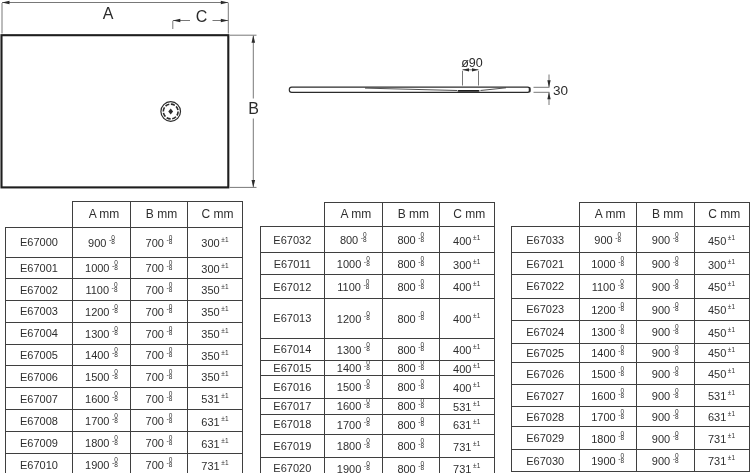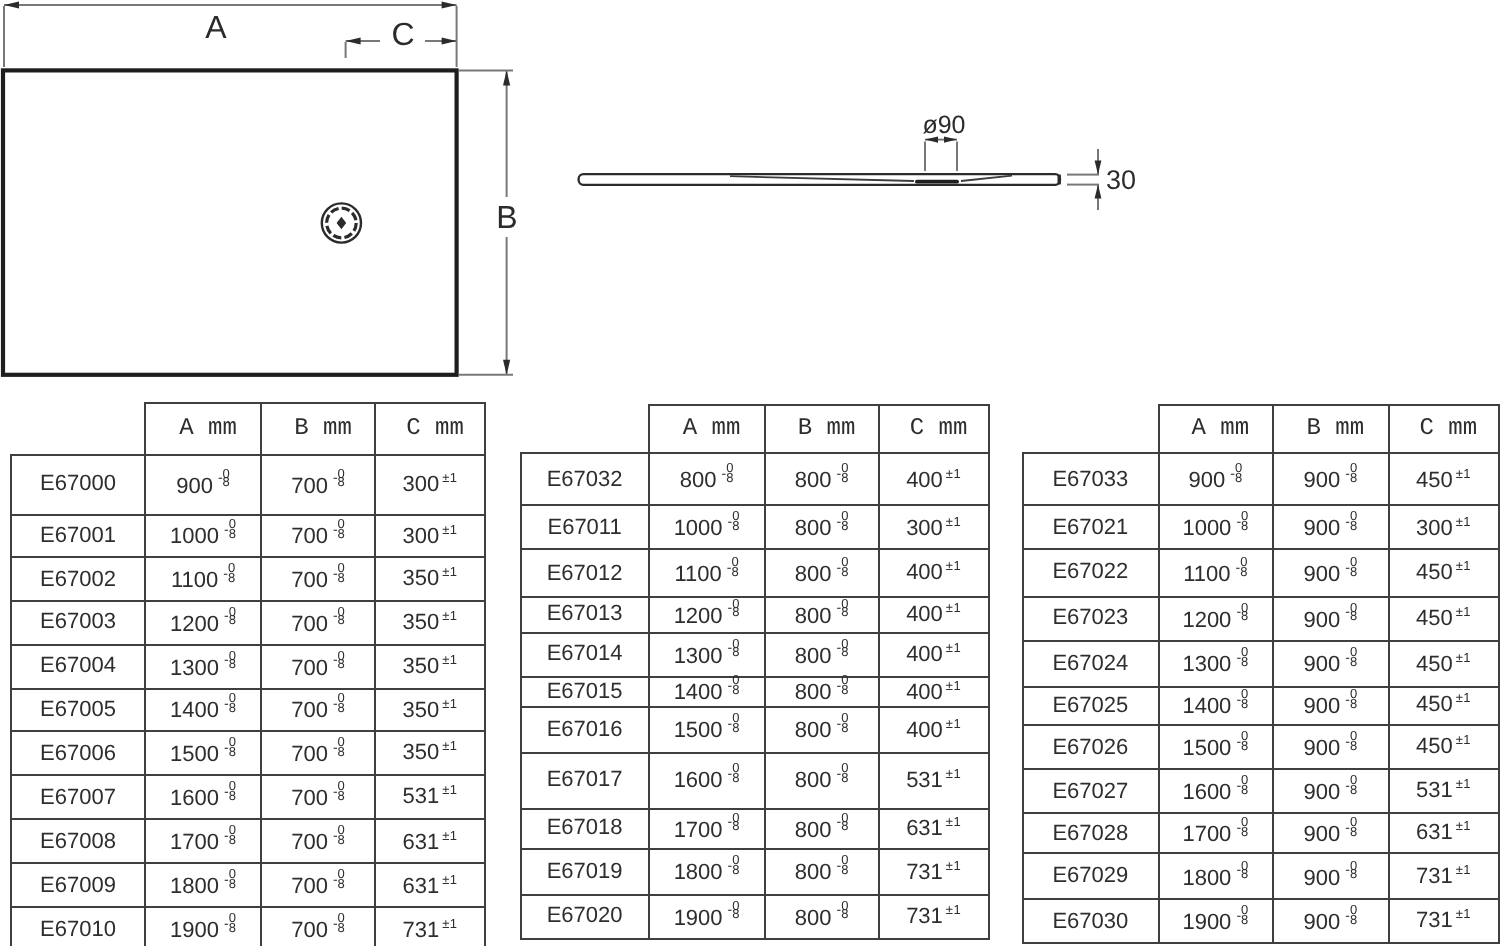--- a/index.html
+++ b/index.html
@@ -2,21 +2,21 @@
 <html><head><meta charset="utf-8"><title>Shower tray</title>
 <style>
 html,body{margin:0;padding:0;background:#fff;}
 #page{position:relative;width:750px;height:473px;background:#fff;overflow:hidden;
       font-family:"Liberation Sans",sans-serif;}
 table{position:absolute;border-collapse:collapse;table-layout:fixed;
       font-size:11px;color:#2e2e2e;}
 td,th{border:1px solid #3f3f3f;text-align:center;vertical-align:middle;
       padding:0;font-weight:normal;line-height:normal;}
 th.blank{border:none;background:transparent;}
-thead th{font-size:12px;padding-left:5px;font-family:Liberation Mono, monospace;}
+thead th{font-size:12px;padding-left:5px;}
 .st{display:inline-flex;align-items:center;vertical-align:4.6px;margin-left:2.5px;}
 .mi{font-size:7px;line-height:4px;}
 .fr{display:inline-block;font-size:6.5px;line-height:4.7px;text-align:center;}
 .su{font-size:6.5px;vertical-align:4.6px;margin-left:1.5px;letter-spacing:0.2px;}
 </style></head>
 <body>
 <div id="page">
 
 <svg width="620" height="200" viewBox="0 0 620 200" style="position:absolute;left:0;top:0">
 
@@ -296,21 +296,21 @@
               <span class="mi">-</span>
               <span class="fr">0<br>8</span>
             </span></td>
           <td>800<span class="st">
               <span class="mi">-</span>
               <span class="fr">0<br>8</span>
             </span></td>
           <td>400<span class="su">±1</span></td>
         </tr>
 
-<tr style="height:18px">
+<tr style="height:40px">
           <td class="code">E67013</td>
           <td>1200<span class="st">
               <span class="mi">-</span>
               <span class="fr">0<br>8</span>
             </span></td>
           <td>800<span class="st">
               <span class="mi">-</span>
               <span class="fr">0<br>8</span>
             </span></td>
           <td>400<span class="su">±1</span></td>
@@ -348,21 +348,21 @@
               <span class="mi">-</span>
               <span class="fr">0<br>8</span>
             </span></td>
           <td>800<span class="st">
               <span class="mi">-</span>
               <span class="fr">0<br>8</span>
             </span></td>
           <td>400<span class="su">±1</span></td>
         </tr>
 
-<tr style="height:28px">
+<tr style="height:16px">
           <td class="code">E67017</td>
           <td>1600<span class="st">
               <span class="mi">-</span>
               <span class="fr">0<br>8</span>
             </span></td>
           <td>800<span class="st">
               <span class="mi">-</span>
               <span class="fr">0<br>8</span>
             </span></td>
           <td>531<span class="su">±1</span></td>

